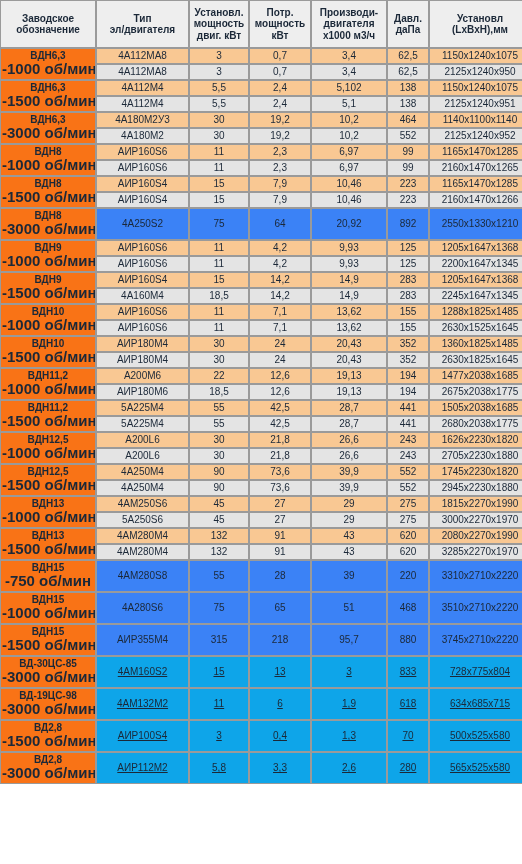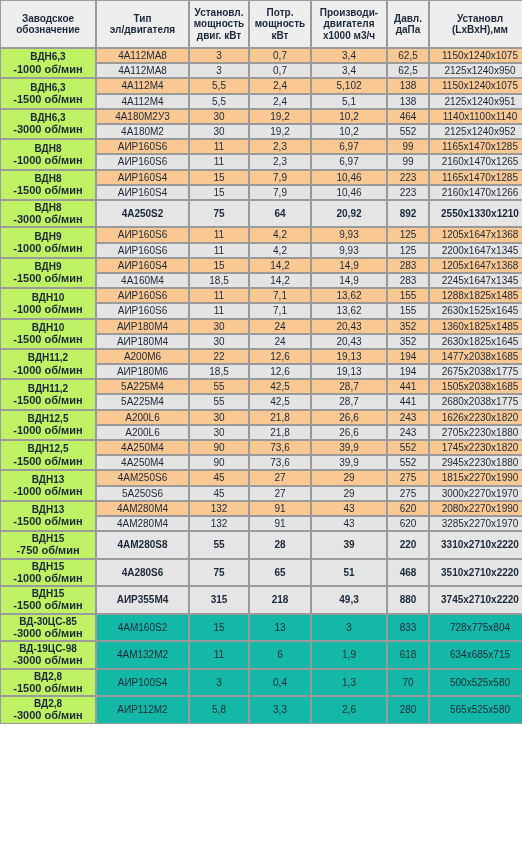--- a/index.html
+++ b/index.html
@@ -34,43 +34,43 @@
   thead th {
     background: #eeeeee;
     font-weight: bold;
     font-size: 10px;
     padding: 2px 1px;
     height: 44px;
     white-space: normal;
     line-height: 1.18;
   }
   td.name-cell {
-    background: #bef264;
+    background: #f97316;
     font-weight: bold;
     font-size: 10.5px;
     white-space: normal;
     line-height: 1.25;
     padding: 2px 1px;
   }
   td.name-cell .rpm {
-    font-size: 11px;
+    font-size: 15px;
     display: block;
   }
   tr.alt td.data {
     background: #f9c893;
   }
   tr.base td.data {
     background: #e4e4e4;
   }
   tr.single td.data {
-    background: #e5e5e5;
-    font-weight: bold;
+    background: #3b82f6;
   }
   tr.allorange td.data {
-    background: #14b8a6;
+    background: #0ea5e9;
+    text-decoration: underline;
   }
   col.c-name  { width: 96px; }
   col.c-motor { width: 93px; }
   col.c-inst  { width: 60px; }
   col.c-cons  { width: 62px; }
   col.c-perf  { width: 76px; }
   col.c-press { width: 42px; }
   col.c-dim   { width: 102px; }
 </style>
 </head>
@@ -379,21 +379,21 @@
         <td class="data">65</td>
         <td class="data">51</td>
         <td class="data">468</td>
         <td class="data">3510x2710x2220</td>
       </tr>
       <tr class="single">
         <td class="name-cell" rowspan="1"><span>ВДН15</span><span class="rpm">-1500 об/мин</span></td>
         <td class="data">АИР355М4</td>
         <td class="data">315</td>
         <td class="data">218</td>
-        <td class="data">49,3</td>
+        <td class="data">95,7</td>
         <td class="data">880</td>
         <td class="data">3745x2710x2220</td>
       </tr>
       <tr class="allorange">
         <td class="name-cell" rowspan="1"><span>ВД-30ЦС-85</span><span class="rpm">-3000 об/мин</span></td>
         <td class="data">4АМ160S2</td>
         <td class="data">15</td>
         <td class="data">13</td>
         <td class="data">3</td>
         <td class="data">833</td>

